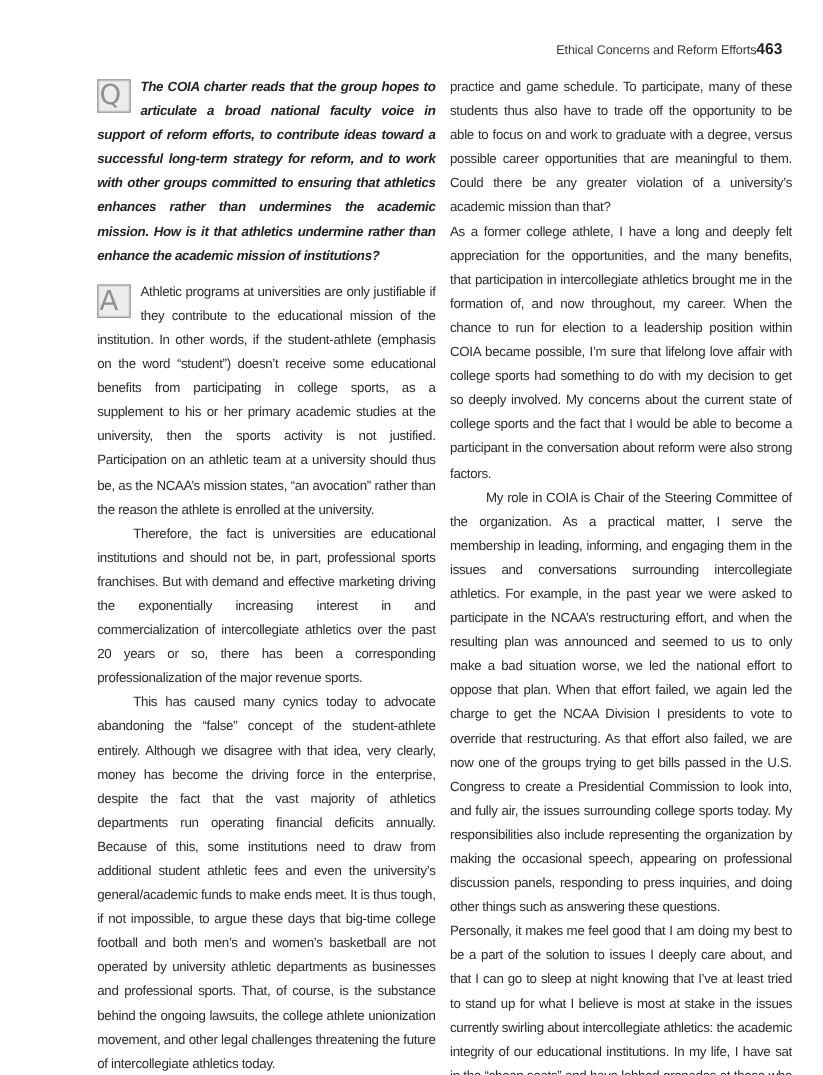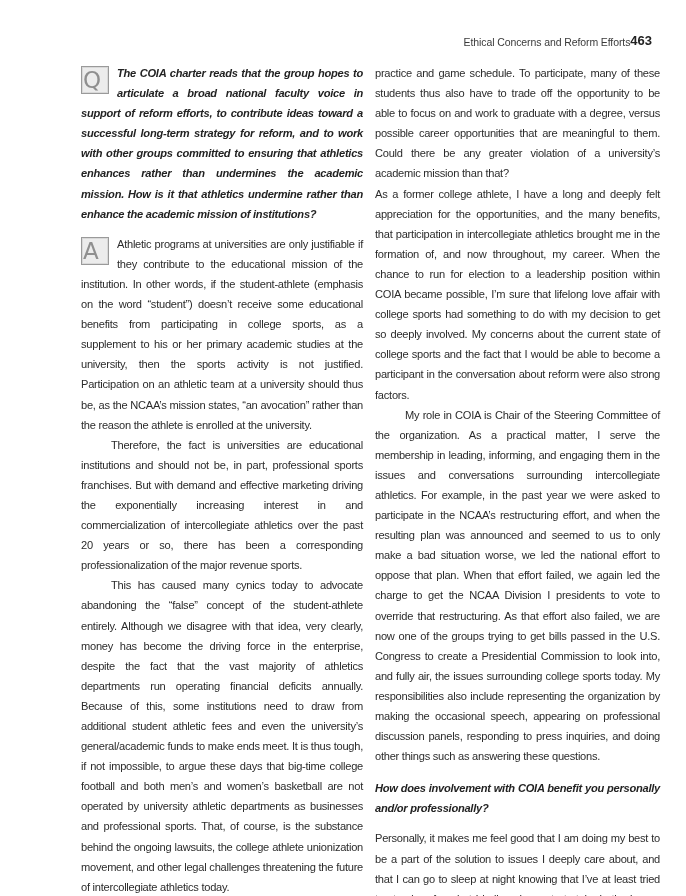--- a/index.html
+++ b/index.html
@@ -46,15 +46,14 @@
   </p>
   <p class="indent">Therefore, the fact is universities are educational institutions and should not be, in part, professional sports franchises. But with demand and effective marketing driving the exponentially increasing interest in and commercialization of intercollegiate athletics over the past 20 years or so, there has been a corresponding professionalization of the major revenue sports.</p>
   <p class="indent">This has caused many cynics today to advocate abandoning the “false” concept of the student-athlete entirely. Although we disagree with that idea, very clearly, money has become the driving force in the enterprise, despite the fact that the vast majority of athletics departments run operating financial deficits annually. Because of this, some institutions need to draw from additional student athletic fees and even the university’s general/academic funds to make ends meet. It is thus tough, if not impossible, to argue these days that big-time college football and both men’s and women’s basketball are not operated by university athletic departments as businesses and professional sports. That, of course, is the substance behind the ongoing lawsuits, the college athlete unionization movement, and other legal challenges threatening the future of intercollegiate athletics today.</p>
 
 </div>
 
 <div class="col right">
   <p>practice and game schedule. To participate, many of these students thus also have to trade off the opportunity to be able to focus on and work to graduate with a degree, versus possible career opportunities that are meaningful to them. Could there be any greater violation of a university’s academic mission than that?</p>
   <p>As a former college athlete, I have a long and deeply felt appreciation for the opportunities, and the many benefits, that participation in intercollegiate athletics brought me in the formation of, and now throughout, my career. When the chance to run for election to a leadership position within COIA became possible, I’m sure that lifelong love affair with college sports had something to do with my decision to get so deeply involved. My concerns about the current state of college sports and the fact that I would be able to become a participant in the conversation about reform were also strong factors.</p>
   <p class="indent">My role in COIA is Chair of the Steering Committee of the organization. As a practical matter, I serve the membership in leading, informing, and engaging them in the issues and conversations surrounding intercollegiate athletics. For example, in the past year we were asked to participate in the NCAA’s restructuring effort, and when the resulting plan was announced and seemed to us to only make a bad situation worse, we led the national effort to oppose that plan. When that effort failed, we again led the charge to get the NCAA Division I presidents to vote to override that restructuring. As that effort also failed, we are now one of the groups trying to get bills passed in the U.S. Congress to create a Presidential Commission to look into, and fully air, the issues surrounding college sports today. My responsibilities also include representing the organization by making the occasional speech, appearing on professional discussion panels, responding to press inquiries, and doing other things such as answering these questions.</p>
-  <p class="q gap-top gap-bot">How does involvement with COIA benefit you personally and/or professionally?</p>
   <p>Personally, it makes me feel good that I am doing my best to be a part of the solution to issues I deeply care about, and that I can go to sleep at night knowing that I’ve at least tried to stand up for what I believe is most at stake in the issues currently swirling about intercollegiate athletics: the academic integrity of our educational institutions. In my life, I have sat in the “cheap seats” and have lobbed grenades at those who were in the fray, but I find that serving and acting in the midst of the “conversation” is infinitely more gratifying—with the extraordinary benefit of potentially helping to make a difference.</p>
 </div>
 
 </body></html>

